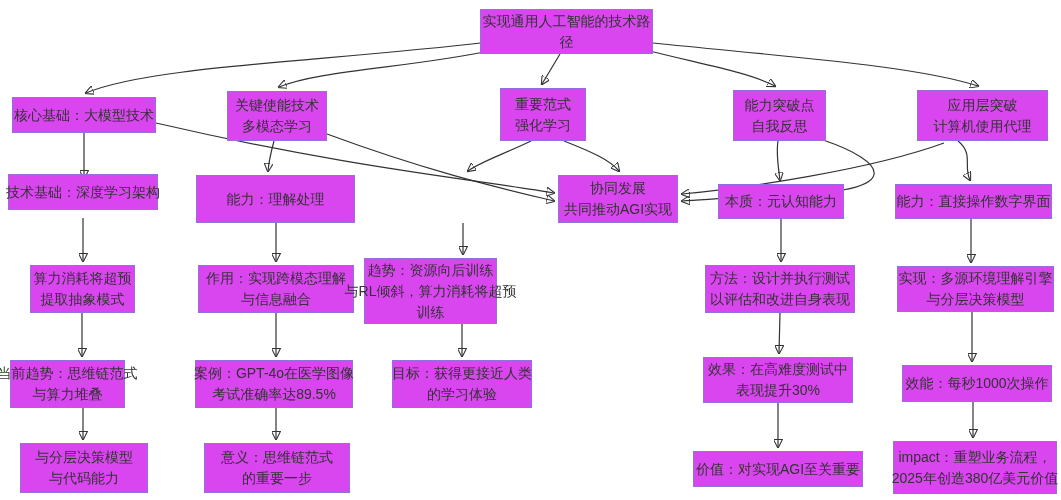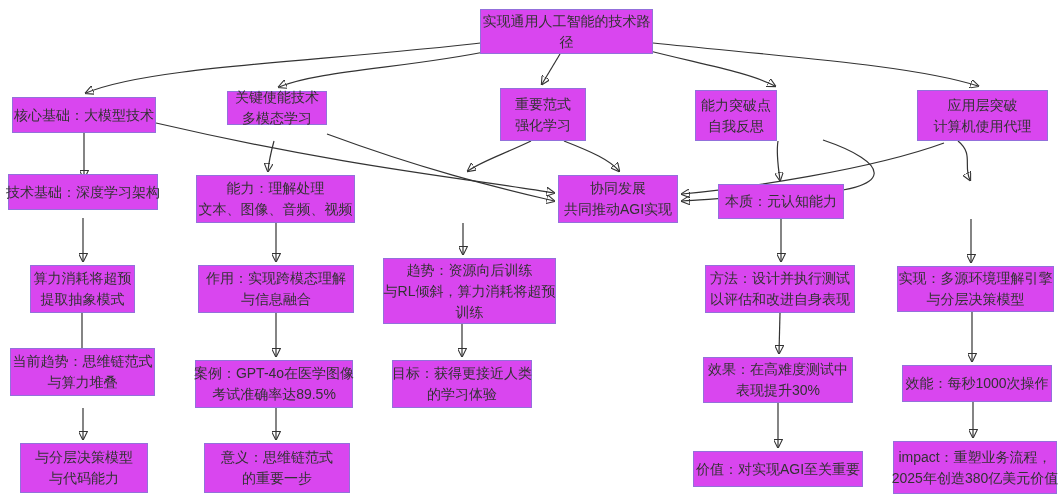--- a/index.html
+++ b/index.html
@@ -91,75 +91,77 @@
   </svg>
 
   <div class="node" style="left:480px;top:9px;width:173px;height:45px">
     <span>实现通用人工智能的技术路</span>
     <span>径</span>
   </div>
 
   <div class="node" style="left:12px;top:97px;width:144px;height:36px">
     <span>核心基础：大模型技术</span>
   </div>
-  <div class="node" style="left:227px;top:91px;width:100px;height:34px">
+  <div class="node" style="left:227px;top:91px;width:100px;height:50px">
     <span>关键使能技术</span>
     <span>多模态学习</span>
   </div>
   <div class="node" style="left:500px;top:88px;width:86px;height:53px">
     <span>重要范式</span>
     <span>强化学习</span>
   </div>
-  <div class="node" style="left:695px;top:90px;width:82px;height:51px">
+  <div class="node" style="left:733px;top:90px;width:93px;height:51px">
     <span>能力突破点</span>
     <span>自我反思</span>
   </div>
   <div class="node" style="left:917px;top:90px;width:131px;height:51px">
     <span>应用层突破</span>
     <span>计算机使用代理</span>
   </div>
 
   <div class="node" style="left:8px;top:174px;width:150px;height:36px">
     <span>技术基础：深度学习架构</span>
   </div>
   <div class="node" style="left:196px;top:175px;width:159px;height:48px">
     <span>能力：理解处理</span>
-    <span>文本、图像、音频、视频</span>
   </div>
   <div class="node" style="left:558px;top:175px;width:120px;height:48px">
     <span>协同发展</span>
     <span>共同推动AGI实现</span>
   </div>
   <div class="node" style="left:718px;top:184px;width:126px;height:35px">
     <span>本质：元认知能力</span>
+  </div>
+  <div class="node" style="left:895px;top:184px;width:157px;height:35px">
+    <span>能力：直接操作数字界面</span>
   </div>
 
   <div class="node" style="left:30px;top:265px;width:105px;height:48px">
     <span>算力消耗将超预</span>
     <span>提取抽象模式</span>
   </div>
   <div class="node" style="left:198px;top:265px;width:156px;height:48px">
     <span>作用：实现跨模态理解</span>
     <span>与信息融合</span>
   </div>
-  <div class="node" style="left:383px;top:258px;width:173px;height:66px">
+  <div class="node" style="left:364px;top:258px;width:133px;height:66px">
     <span>趋势：资源向后训练</span>
     <span>与RL倾斜，算力消耗将超预</span>
     <span>训练</span>
   </div>
   <div class="node" style="left:705px;top:265px;width:150px;height:48px">
     <span>方法：设计并执行测试</span>
     <span>以评估和改进自身表现</span>
   </div>
   <div class="node" style="left:897px;top:266px;width:157px;height:46px">
     <span>实现：多源环境理解引擎</span>
     <span>与分层决策模型</span>
   </div>
 
-  <div class="node" style="left:10px;top:348px;width:145px;height:48px">
+  <div class="node" style="left:10px;top:360px;width:115px;height:48px">
     <span>当前趋势：思维链范式</span>
     <span>与算力堆叠</span>
   </div>
   <div class="node" style="left:195px;top:360px;width:158px;height:48px">
     <span>案例：GPT-4o在医学图像</span>
     <span>考试准确率达89.5%</span>
   </div>
   <div class="node" style="left:392px;top:360px;width:140px;height:48px">
     <span>目标：获得更接近人类</span>
     <span>的学习体验</span>

